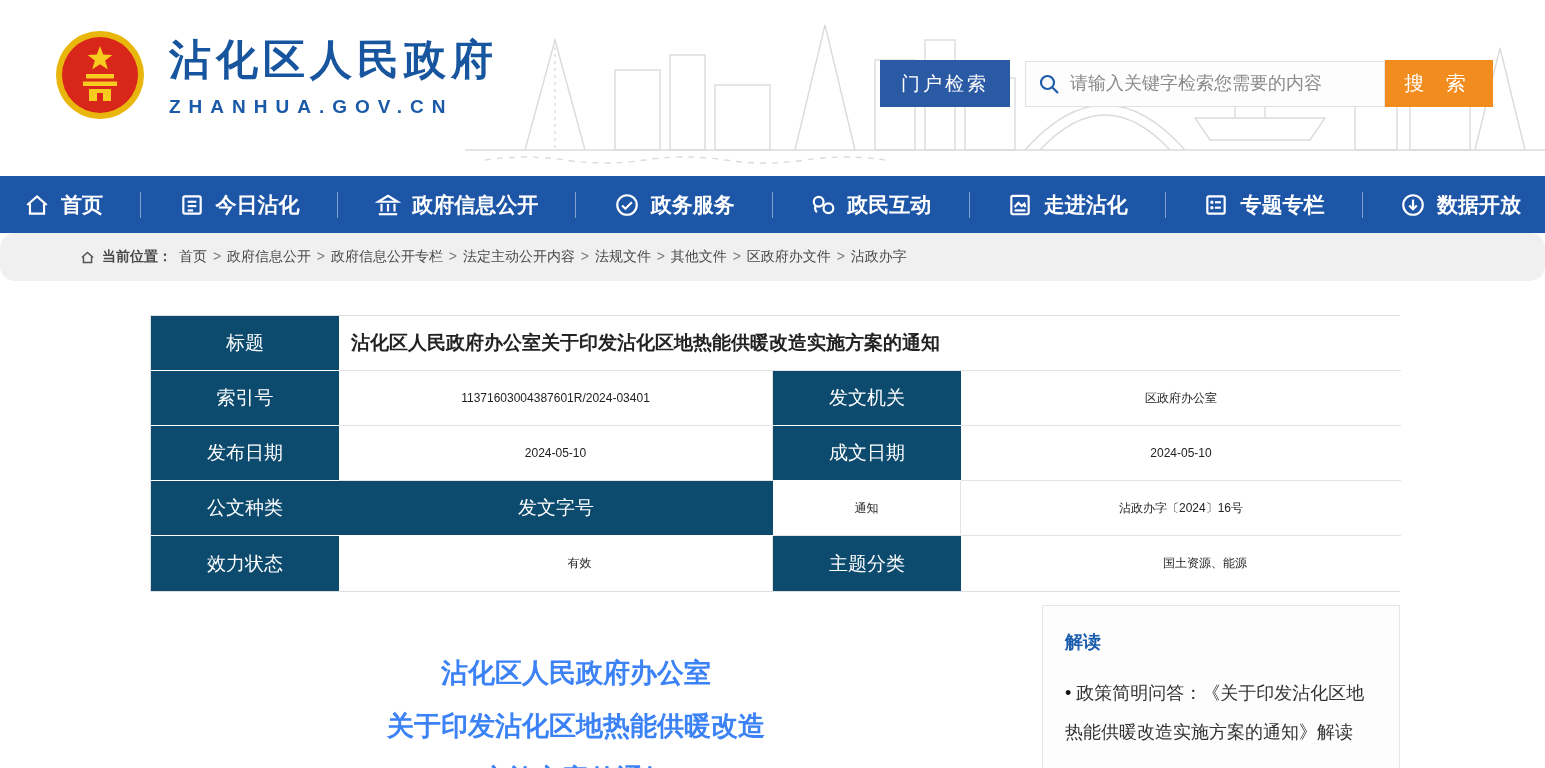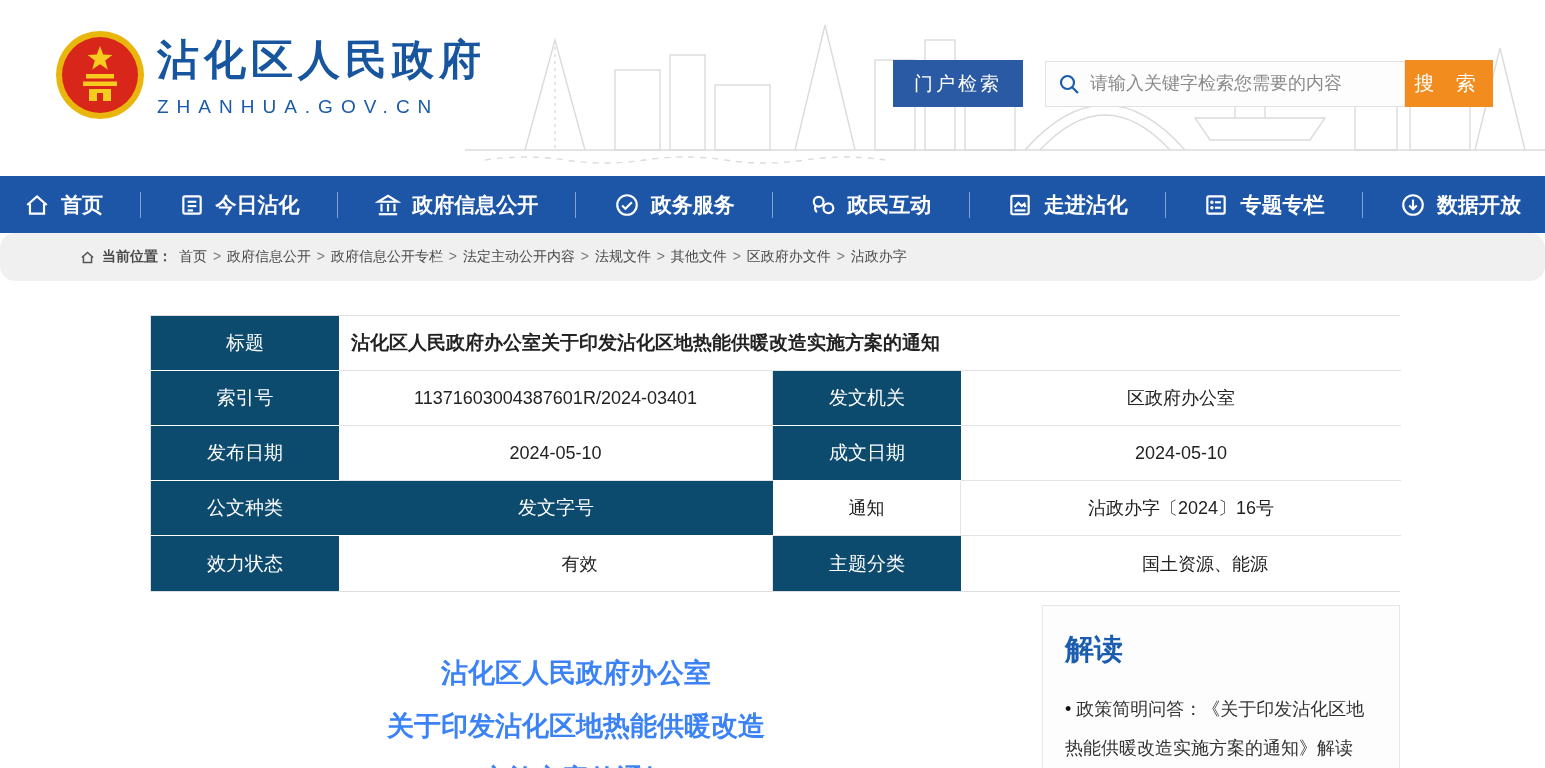--- a/index.html
+++ b/index.html
@@ -7,70 +7,70 @@
   body {
     width:1545px; height:768px; overflow:hidden;
     font-family:"Liberation Sans","DejaVu Sans",sans-serif;
     color:#222;
   }
   .page { width:1545px; height:768px; position:relative; background:#fff; }
 
   
   .site-header { position:relative; height:176px; background:#fff; overflow:hidden; }
   .sketch { position:absolute; right:0; top:0; opacity:.75; pointer-events:none; }
-  .brand { position:absolute; left:55px; top:30px; display:flex; align-items:center; gap:12px; }
+  .brand { position:absolute; left:55px; top:30px; display:flex; align-items:center; gap:24px; }
   .brand-text .site-name { font-size:42px; font-weight:bold; color:#17559e; letter-spacing:5px; }
-  .brand-text .site-domain { font-size:19px; font-weight:normal; color:#1a5aa8; letter-spacing:8px; margin-top:8px; }
+  .brand-text .site-domain { font-size:19px; font-weight:bold; color:#1a5aa8; letter-spacing:8px; margin-top:8px; }
 
   .search-area { position:absolute; right:52px; top:60px; display:flex; align-items:center; }
   .portal-btn { width:130px; height:47px; background:#2a5aa3; color:#fff; font-size:19px;
-    border:none; cursor:pointer; letter-spacing:3px; margin-right:22px;
+    border:none; cursor:pointer; letter-spacing:3px; margin-right:15px;
     font-family:inherit; }
   .search-box { width:360px; height:46px; background:#fdfdfd; border:1px solid #e2e2e2;
     display:flex; align-items:center; padding:0 12px; gap:10px; }
   .search-box input { border:none; outline:none; background:transparent; flex:1;
     font-size:18px; color:#333; font-family:inherit; }
   .search-box input::placeholder { color:#8a8a8a; }
-  .search-btn { width:88px; height:47px; background:#f28c1e; color:#fff; font-size:20px;
+  .search-btn { width:108px; height:47px; background:#f28c1e; color:#fff; font-size:20px;
     border:none; cursor:pointer; letter-spacing:8px; font-family:inherit; }
 
   
   .main-nav { height:57px; background:#1e56a7; display:flex; align-items:center;
     justify-content:space-between; padding:0 24px; }
   .nav-item { display:flex; align-items:center; gap:11px; color:#fff; font-size:21px;
     font-weight:bold; text-decoration:none; white-space:nowrap; cursor:pointer; }
   .nav-divider { width:1px; height:26px; background:rgba(255,255,255,.45); }
 
   
   .breadcrumb-bar { height:48px; background:#f0f0f0; display:flex; align-items:center;
     padding-left:80px; font-size:14px; color:#4a4a4a; gap:7px;border-radius:15px; }
   .breadcrumb-prefix { font-weight:bold; }
   .crumb { color:#4a4a4a; text-decoration:none; cursor:pointer; }
   .crumb:not(.last)::after { content:" > "; color:#7a7a7a; margin:0 2px; }
 
   
   .main-area { padding:34px 0 0 150px; }
   .meta-table { width:1250px; display:grid; grid-template-columns:188px 434px 188px 440px;
     border:1px solid #dedede; }
-  .cell { height:55px; display:flex; align-items:center; justify-content:center; font-size:18px; }
+  .cell { height:55px; display:flex; align-items:center; justify-content:center; font-size:12px; }
   .lbl { background:#0c4a6e; color:#fff; font-size:19px; border-bottom:1px solid #fff; }
   .lbl.lastrow { border-bottom:none; }
   .val { color:#222; border-bottom:1px solid #e3e3e3; border-right:1px solid #e3e3e3; background:#fff; }
   .val.lastrow { border-bottom:none;padding-left:48px; }
   .val.lastcol { border-right:none; }
   .val-title { grid-column:2 / 5; justify-content:flex-start; font-weight:bold; font-size:19px;
     padding-left:12px; }
 
   .content-row { display:flex; width:1250px; margin-top:13px; align-items:flex-start; }
   .doc-title { flex:1; text-align:center; margin-top:42px; padding-right:40px; }
   .doc-title div { font-size:27px; font-weight:bold; color:#3b82f6; line-height:53px; }
 
   .interpret-box { width:358px; border:1px solid #e6e6e6; background:#fdfdfd;
     padding:24px 22px 30px 22px; }
-  .interpret-heading { color:#1a5cad; font-size:29px; font-weight:bold; margin-bottom:20px; }
+  .interpret-heading { color:#1a5cad; font-size:18px; font-weight:bold; margin-bottom:20px; }
   .interpret-item { font-size:18px; color:#333; line-height:39px; text-indent:0; cursor:pointer; }
   .interpret-item::before { content:"•   "; font-size:18px; color:#111; }
 </style>
 </head>
 <body>
 
 <div class="page">
 
   <header class="site-header">
     <svg class="sketch" width="1080" height="176" viewBox="0 0 1080 176" fill="none">

